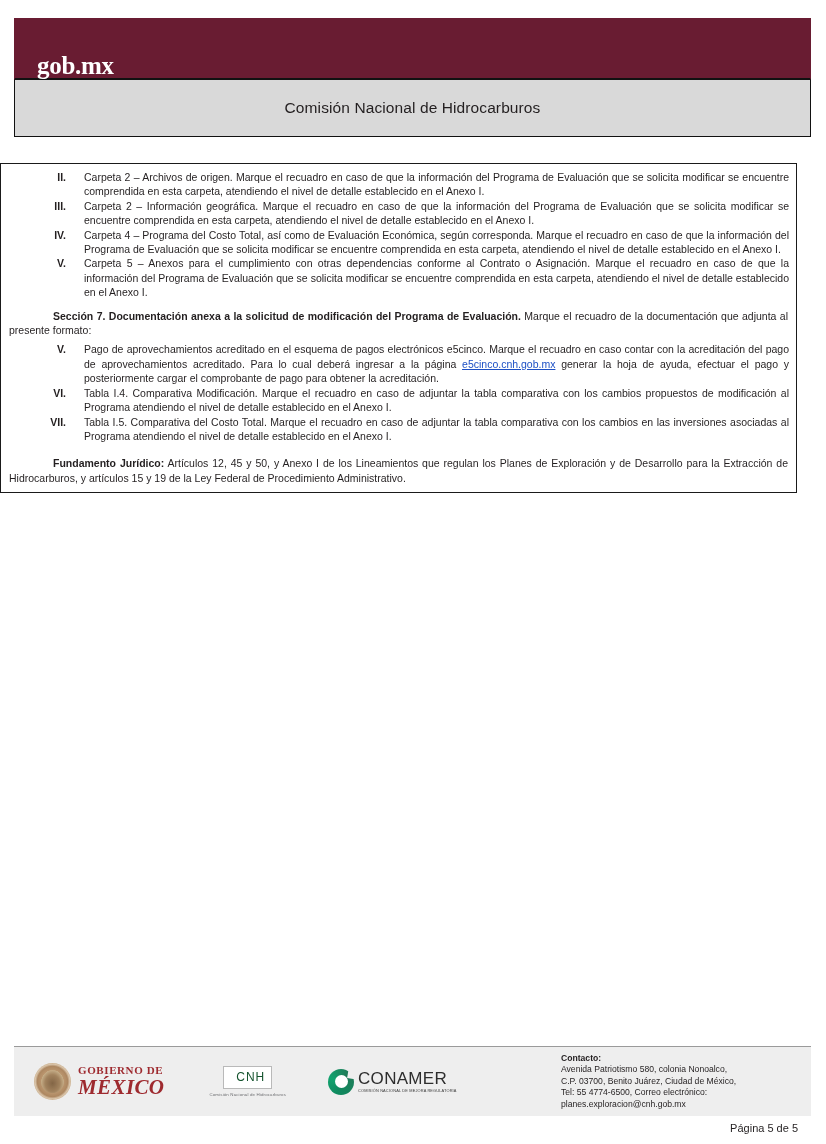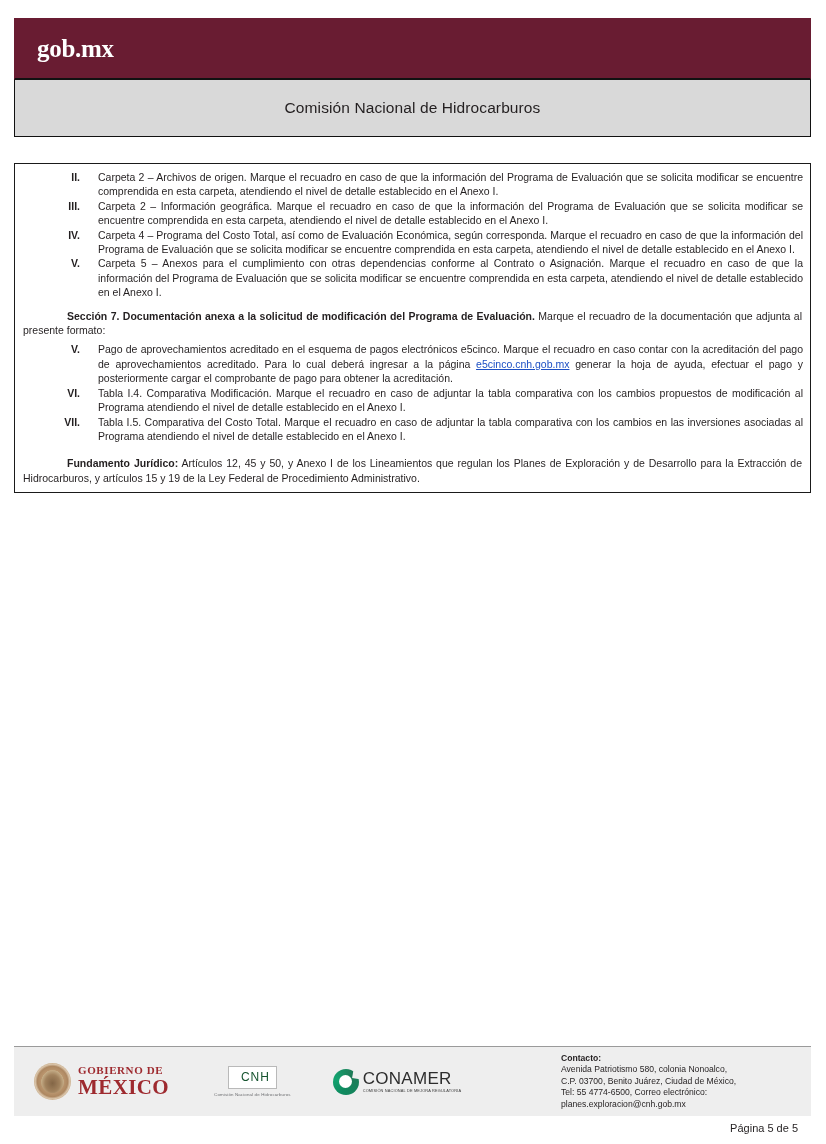--- a/index.html
+++ b/index.html
@@ -24,21 +24,21 @@
     left: 14px;
     top: 18px;
     width: 797px;
   }
   #brand-bar {
     background: #691C32;
     height: 62px;
     border: 1px solid #691C32;
     border-bottom: 2px solid #111111;
     display: flex;
-    align-items: center;
+    align-items: flex-end;
     padding-left: 22px;
   }
   #brand-logo {
     color: #ffffff;
     font-family: "Liberation Serif", serif;
     font-weight: bold;
     font-size: 25px;
     letter-spacing: -0.3px;
     line-height: 1;
   }
@@ -53,21 +53,21 @@
   }
   #agency-title {
     font-size: 15.5px;
     color: #231f20;
     letter-spacing: 0.1px;
   }
 
   
   #content-box {
     position: absolute;
-    left: 14px;
+    left: 0;
     top: 163px;
     width: 797px;
     border: 1px solid #1a1a1a;
     background: #ffffff;
     padding: 6px 7px 7px 7px;
   }
 
   ol.roman-list {
     list-style: none;
     margin: 0;
@@ -167,20 +167,21 @@
     font-weight: bold;
     font-size: 11px;
     letter-spacing: 0.6px;
   }
   #gob-mex-text .l2 {
     display: block;
     font-weight: bold;
     font-size: 21px;
     letter-spacing: 0.4px;
     margin-top: 1px;
+    font-style: italic;
   }
   
   #cnh-logo {
     margin-left: 45px;
     text-align: center;
     line-height: 1;
   }
   #cnh-mark {
     display: inline-block;
     border: 1px solid #b9b9b9;

